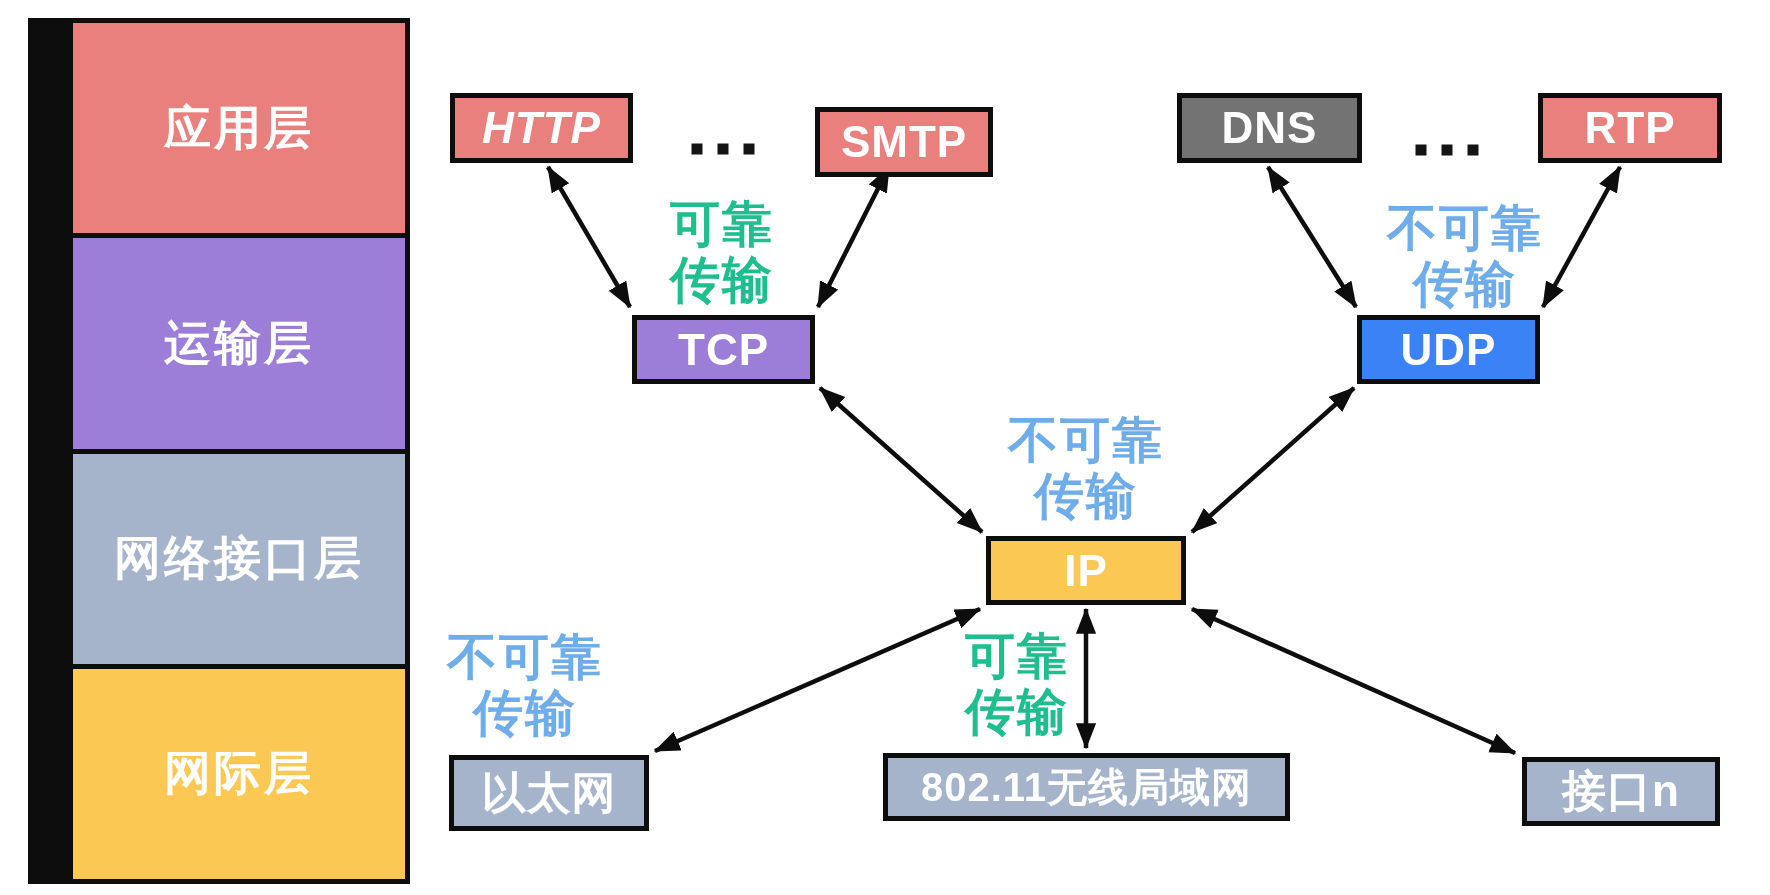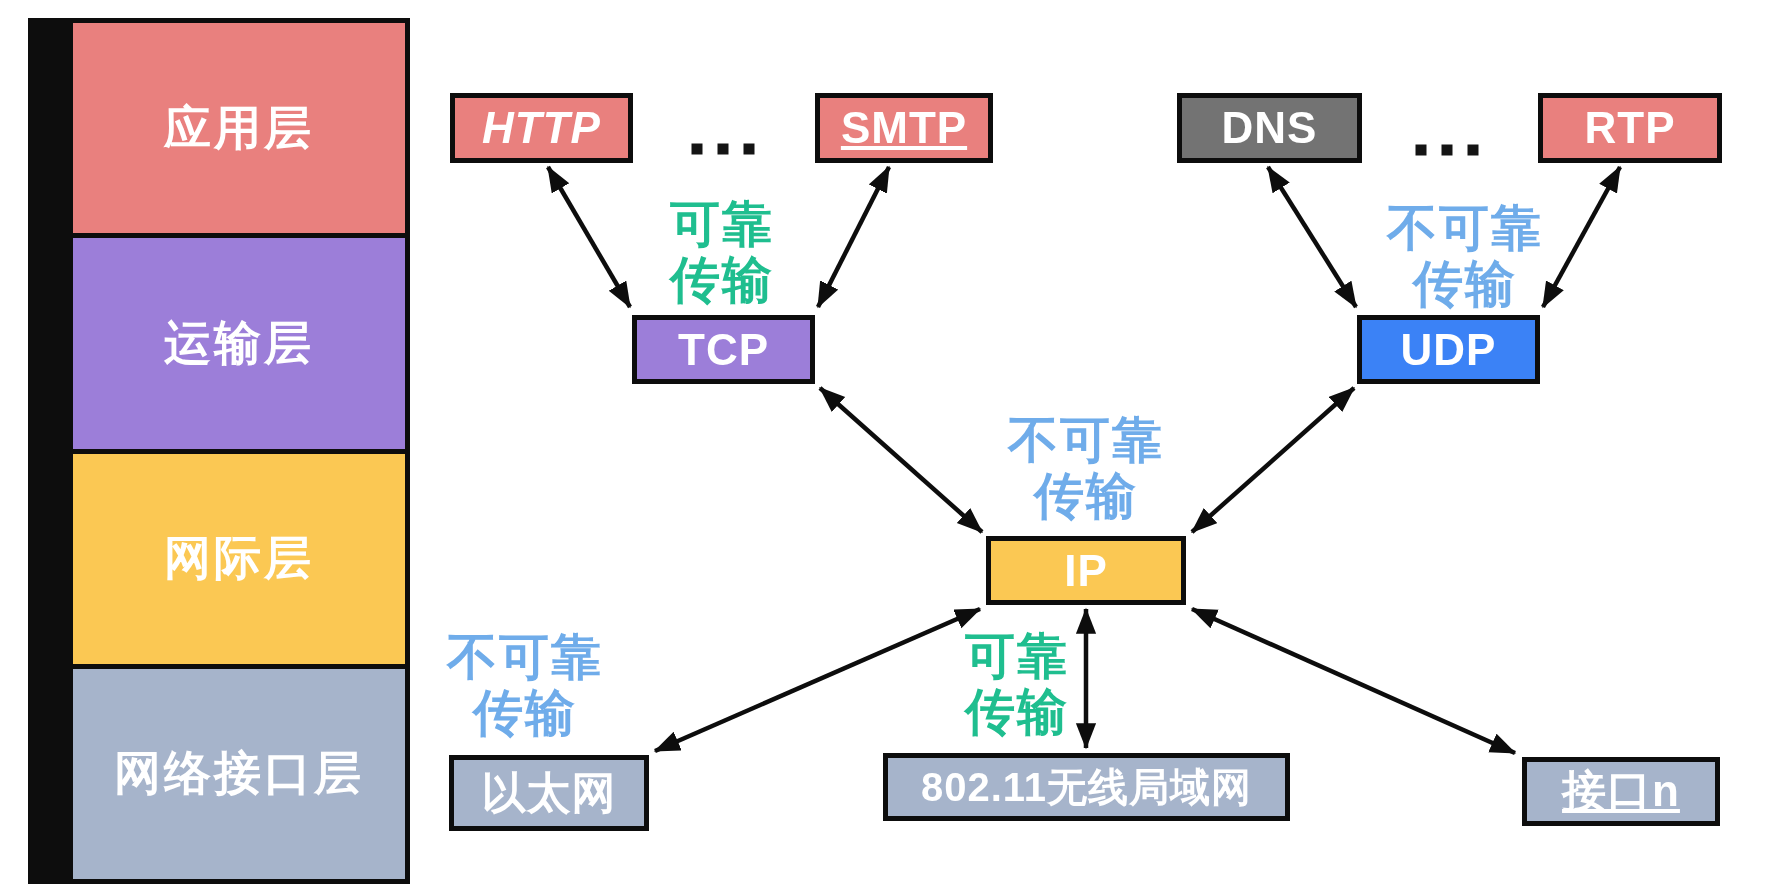--- a/index.html
+++ b/index.html
@@ -37,22 +37,22 @@
   #arrows { position:absolute; left:0; top:0; }
 </style>
 </head>
 <body>
 
 <div id="canvas" style="width: 1770px; height: 895px; background: rgb(255, 255, 255);">
 
   <div class="stack" style="left: 28px; top: 18px; width: 382px; height: 866px; padding-left: 40px;">
     <div class="layer" style="background: rgb(233, 128, 126);">应用层</div>
     <div class="layer" style="background: rgb(156, 126, 217);">运输层</div>
+    <div class="layer" style="background: rgb(166, 180, 203);">网络接口层</div>
     <div class="layer" style="background: rgb(251, 200, 83);">网际层</div>
-    <div class="layer" style="background: rgb(166, 180, 203);">网络接口层</div>
   </div>
 
   <svg id="arrows" xmlns="http://www.w3.org/2000/svg" width="1770" height="895">
     <defs>
       <marker id="ah" markerWidth="7" markerHeight="5.2" refX="5.5" refY="2.25" orient="auto-start-reverse" markerUnits="strokeWidth">
         <path d="M0,0 L5.8,2.25 L0,4.5 Z" fill="#0d0d0d"></path>
       </marker>
     </defs>
     <g id="arrow-lines">
         <line x1="548" y1="167" x2="630" y2="307" stroke="#0D0D0D" stroke-width="4.5" marker-end="url(#ah)" marker-start="url(#ah)"></line>
@@ -62,29 +62,29 @@
         <line x1="820" y1="388" x2="982" y2="532" stroke="#0D0D0D" stroke-width="4.5" marker-end="url(#ah)" marker-start="url(#ah)"></line>
         <line x1="1354" y1="388" x2="1192" y2="532" stroke="#0D0D0D" stroke-width="4.5" marker-end="url(#ah)" marker-start="url(#ah)"></line>
         <line x1="980" y1="609" x2="655" y2="751" stroke="#0D0D0D" stroke-width="4.5" marker-end="url(#ah)" marker-start="url(#ah)"></line>
         <line x1="1086" y1="609" x2="1086" y2="748" stroke="#0D0D0D" stroke-width="4.5" marker-end="url(#ah)" marker-start="url(#ah)"></line>
         <line x1="1192" y1="609" x2="1515" y2="753" stroke="#0D0D0D" stroke-width="4.5" marker-end="url(#ah)" marker-start="url(#ah)"></line>
       </g>
   </svg>
 
   <div id="boxes-holder">
       <div class="pbox" style="left: 450px; top: 93px; width: 183px; height: 70px; background: rgb(233, 128, 126); font-style: italic;">HTTP</div>
-      <div class="pbox" style="left: 815px; top: 93px; width: 178px; height: 70px; background: rgb(233, 128, 126); text-decoration: underline;">SMTP</div>
+      <div class="pbox" style="left: 815px; top: 107px; width: 178px; height: 70px; background: rgb(233, 128, 126);">SMTP</div>
       <div class="pbox" style="left: 1177px; top: 93px; width: 185px; height: 70px; background: #737373;">DNS</div>
       <div class="pbox" style="left: 1538px; top: 93px; width: 184px; height: 70px; background: rgb(233, 128, 126);">RTP</div>
       <div class="pbox" style="left: 632px; top: 315px; width: 183px; height: 69px; background: rgb(156, 126, 217);">TCP</div>
       <div class="pbox" style="left: 1357px; top: 315px; width: 183px; height: 69px; background: #3b82f6;">UDP</div>
       <div class="pbox" style="left: 986px; top: 536px; width: 200px; height: 69px; background: rgb(251, 200, 83);">IP</div>
       <div class="pbox" style="left: 449px; top: 755px; width: 200px; height: 76px; background: rgb(166, 180, 203);">以太网</div>
       <div class="pbox" style="left: 883px; top: 753px; width: 407px; height: 68px; background: rgb(166, 180, 203); font-size: 40px;">802.11无线局域网</div>
-      <div class="pbox" style="left: 1522px; top: 757px; width: 198px; height: 69px; background: rgb(166, 180, 203); text-decoration: underline;">接口n</div>
+      <div class="pbox" style="left: 1522px; top: 757px; width: 198px; height: 69px; background: rgb(166, 180, 203);">接口n</div>
     </div>
   <div id="labels-holder">
       <div class="flabel" style="left: 722px; top: 252px; color: rgb(31, 190, 143);">可靠
 传输</div>
       <div class="flabel" style="left: 1465px; top: 256px; color: rgb(111, 172, 234);">不可靠
 传输</div>
       <div class="flabel" style="left: 1086px; top: 468px; color: rgb(111, 172, 234);">不可靠
 传输</div>
       <div class="flabel" style="left: 525px; top: 685px; color: rgb(111, 172, 234);">不可靠
 传输</div>

